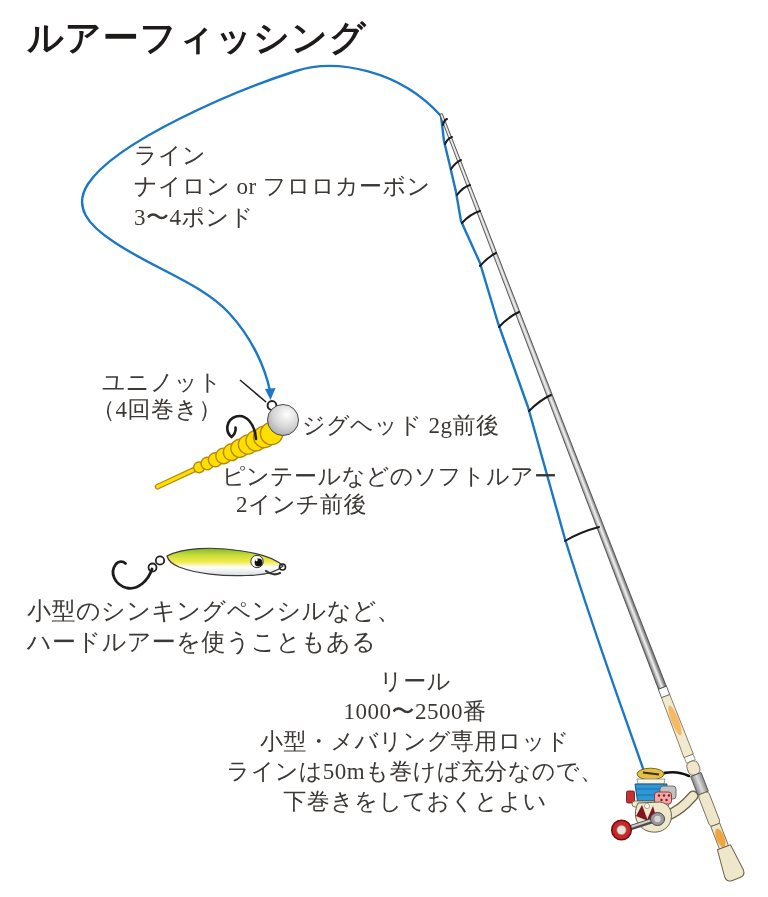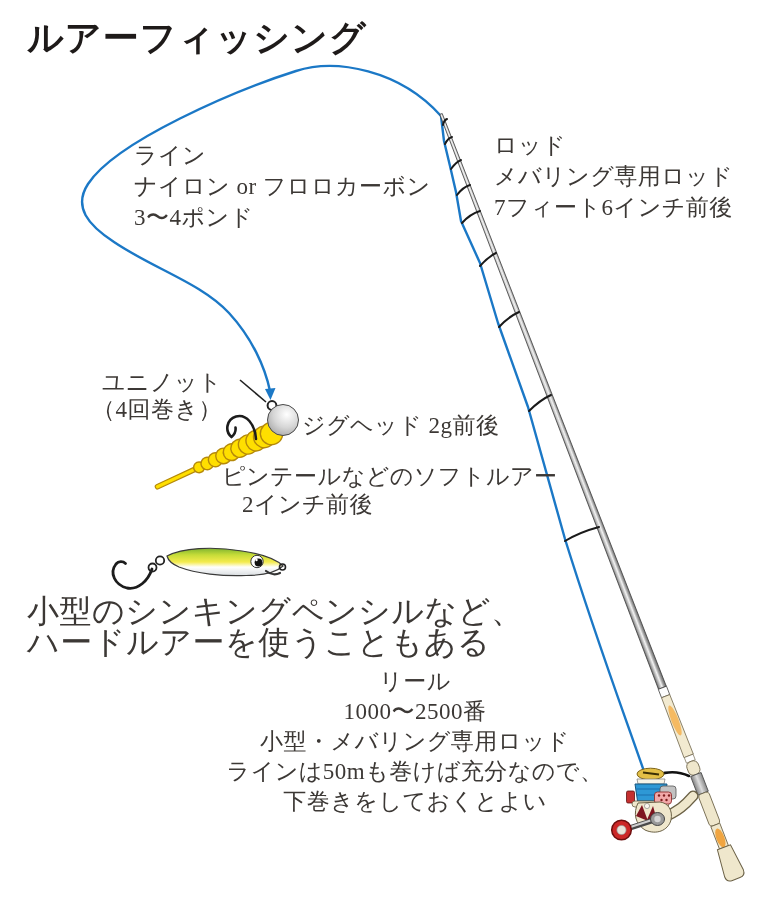--- a/index.html
+++ b/index.html
@@ -7,22 +7,22 @@
        font-family:"DejaVu Sans","Liberation Sans",sans-serif;}
   .stage{position:absolute;inset:0;width:676px;height:897px;}
   svg.art{position:absolute;left:0;top:0;}
   .lbl{position:absolute;color:#3c3835;font-size:23px;line-height:31px;
        letter-spacing:0.5px;white-space:nowrap;font-family:Liberation Serif, serif;}
   .title{position:absolute;left:27px;top:14px;color:#1e1a19;font-size:36px;
          font-weight:800;letter-spacing:1px;white-space:nowrap;}
   .r{text-align:right;}
   .knot{line-height:27px;}
   .soft{line-height:28px;}
-  .soft .indent{margin-left:20px;}
-  .hard{font-size:32px;line-height:31px;}
+  .soft .indent{margin-left:14px;}
+  .hard{font-size:24px;line-height:31px;}
   .reel{line-height:30px;text-align:center;}
 </style>
 </head>
 <body>
 
 <div class="stage">
 
 <svg class="art" width="768" height="897" viewBox="0 0 768 897">
   <defs>
     <radialGradient id="jigGrad" cx="0.62" cy="0.32" r="0.95">
@@ -160,25 +160,20 @@
 </svg>
 
 <div class="title">ルアーフィッシング</div>
 
 <div class="lbl" style="left:134px;top:140px">
   <div>ライン</div>
   <div>ナイロン or フロロカーボン</div>
   <div>3〜4ポンド</div>
 </div>
 
-<div class="lbl" style="left:494px;top:130px">
-  <div>ロッド</div>
-  <div>メバリング専用ロッド</div>
-  <div>7フィート6インチ前後</div>
-</div>
 
 <div class="lbl knot r" style="left:40px;top:369px;width:182px">
   <div>ユニノット</div>
   <div>（4回巻き）</div>
 </div>
 
 <div class="lbl" style="left:302px;top:410px">ジグヘッド 2g前後</div>
 
 <div class="lbl soft" style="left:222px;top:463px">
   <div>ピンテールなどのソフトルアー</div>

